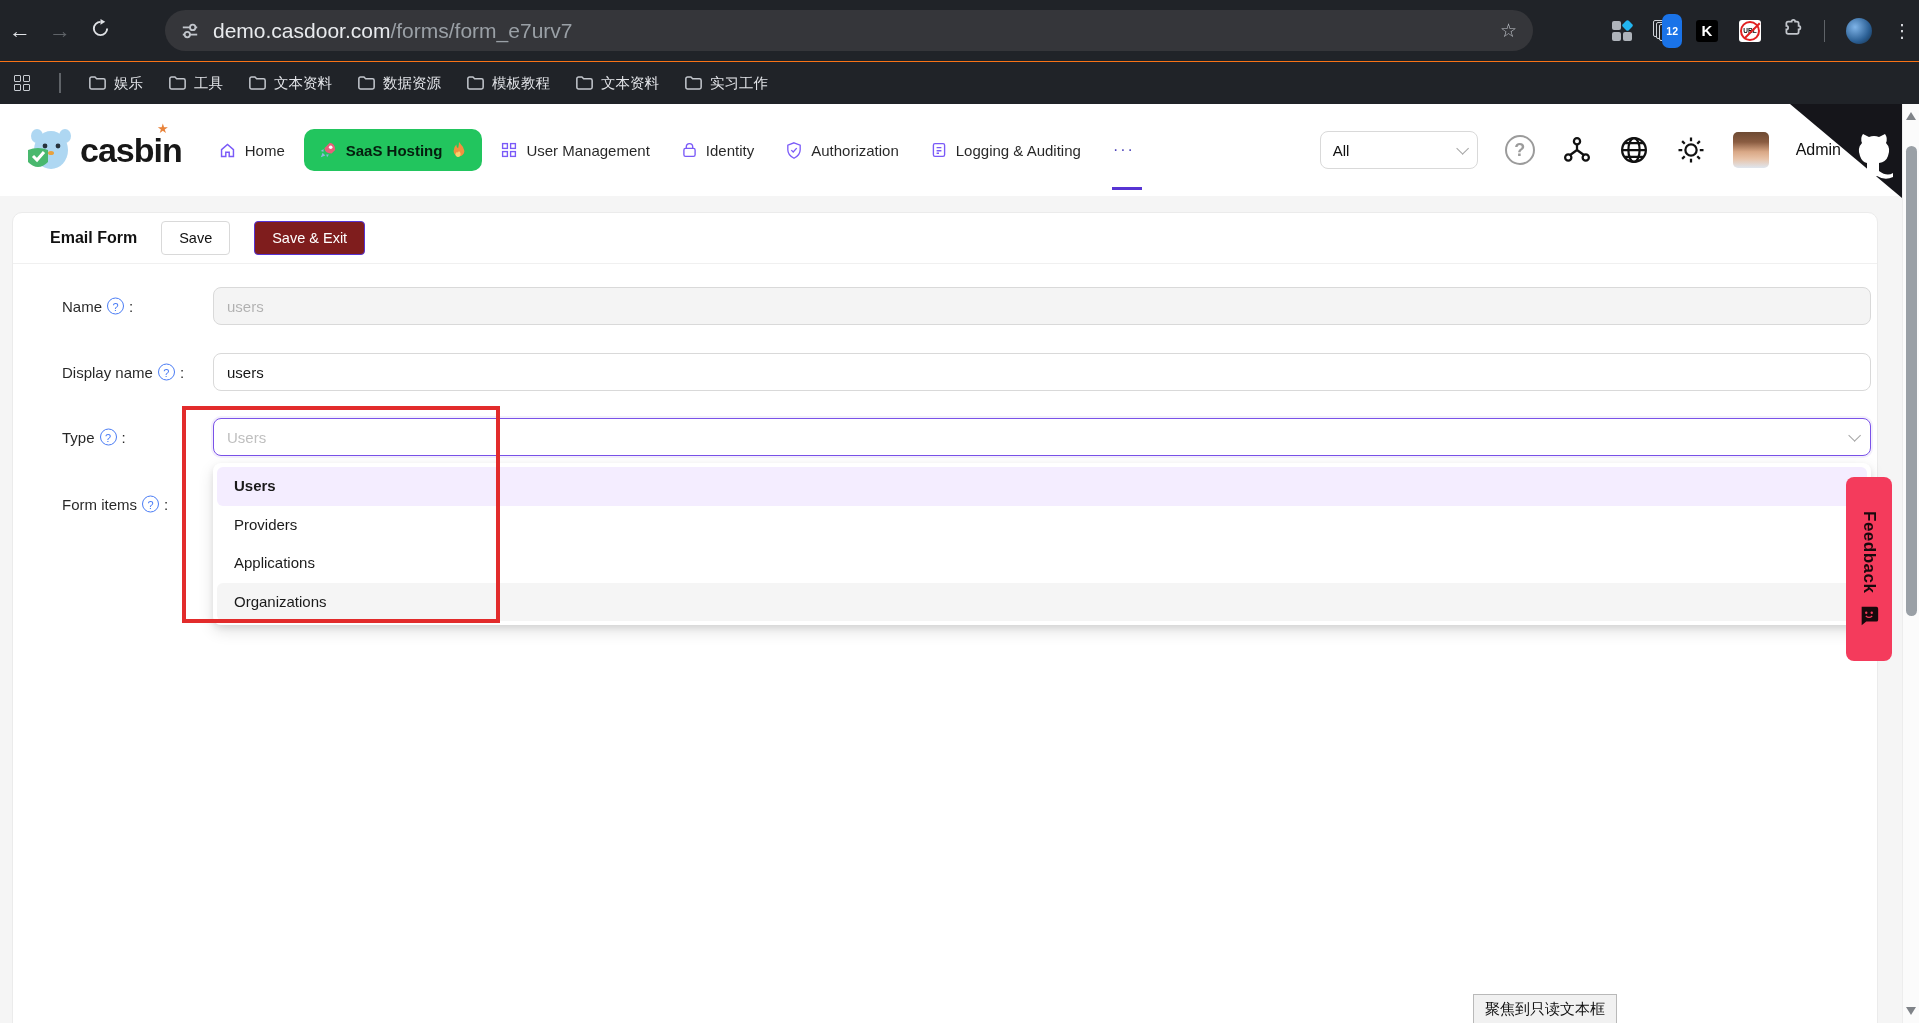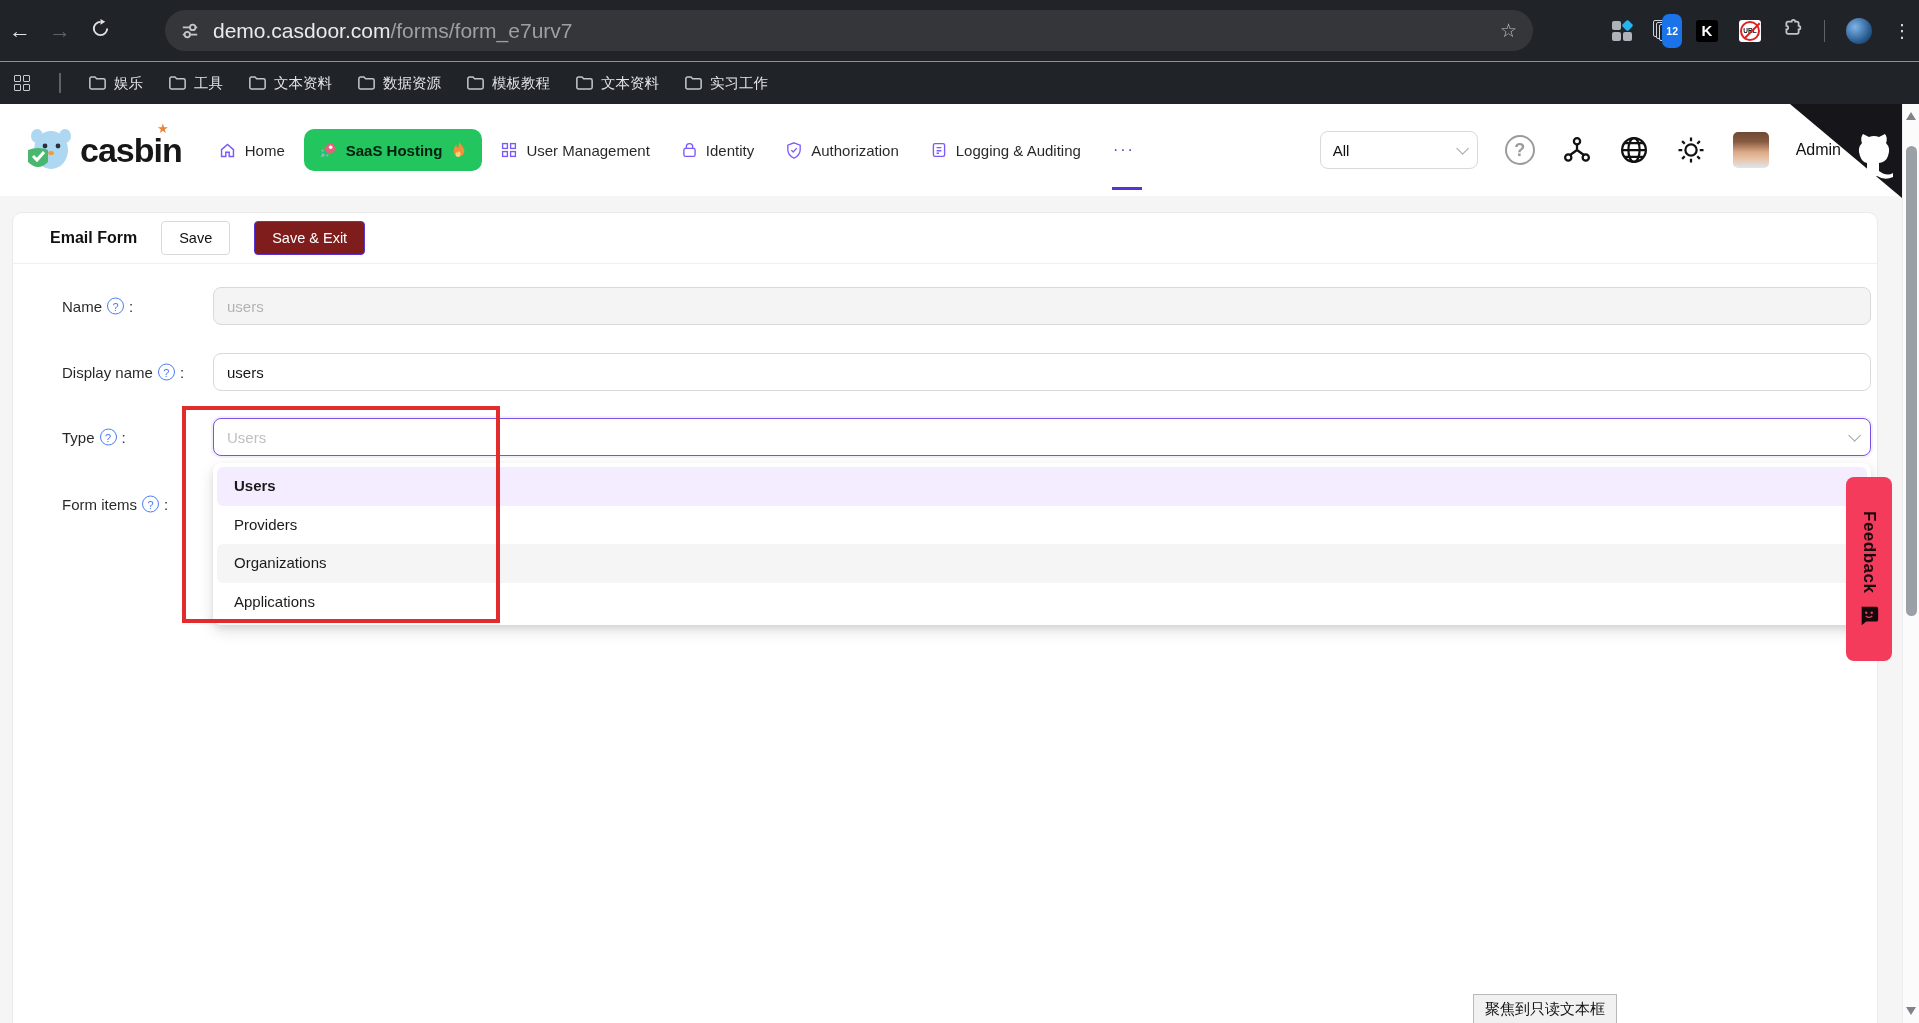--- a/index.html
+++ b/index.html
@@ -360,22 +360,22 @@
     <span class="flabel">
         <span>Form items</span>
         <span class="q-ico">?</span>
         <span>:</span>
       </span>
   </div>
 
   <div class="dropdown">
     <div class="opt selected">Users</div>
     <div class="opt">Providers</div>
+    <div class="opt">Applications</div>
     <div class="opt hover">Organizations</div>
-    <div class="opt">Applications</div>
   </div>
 </div>
 
 <div class="tbl">
   <div class="trow">
     <div class="tcell">
       <div class="cell-box c-sel">
           <span class="v-name">Application</span>
           <span class="chev"></span>
         </div>

